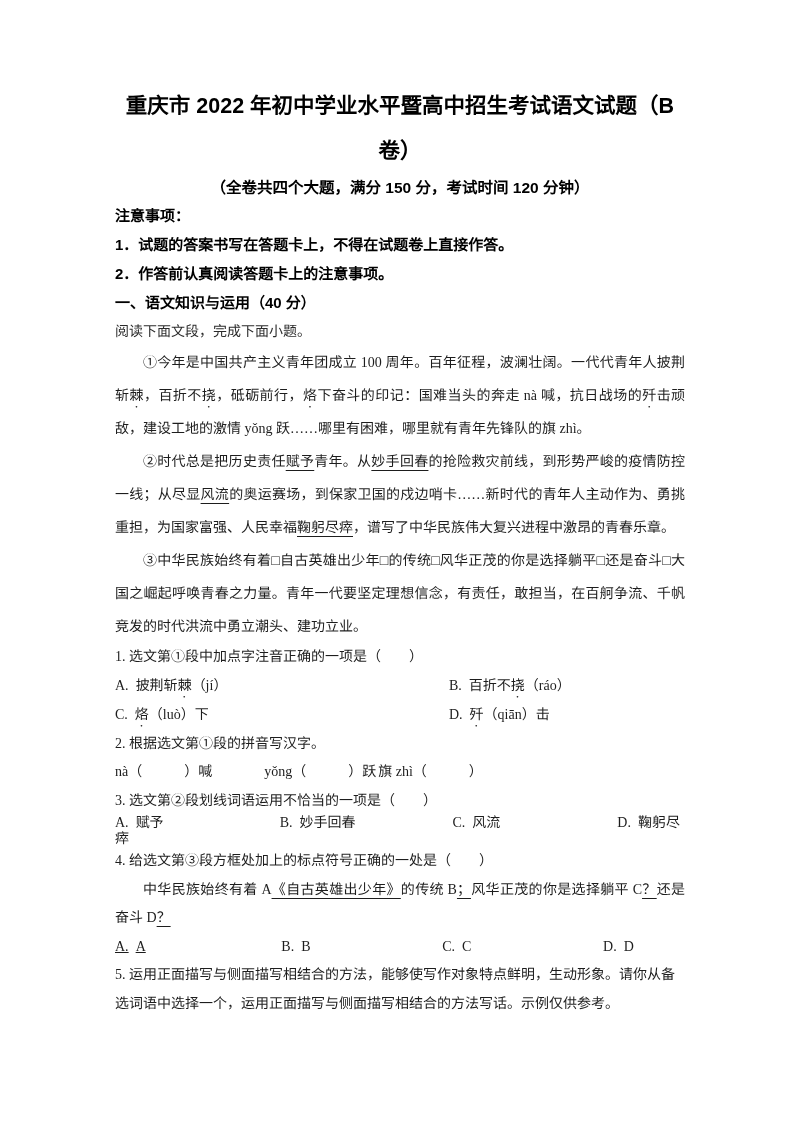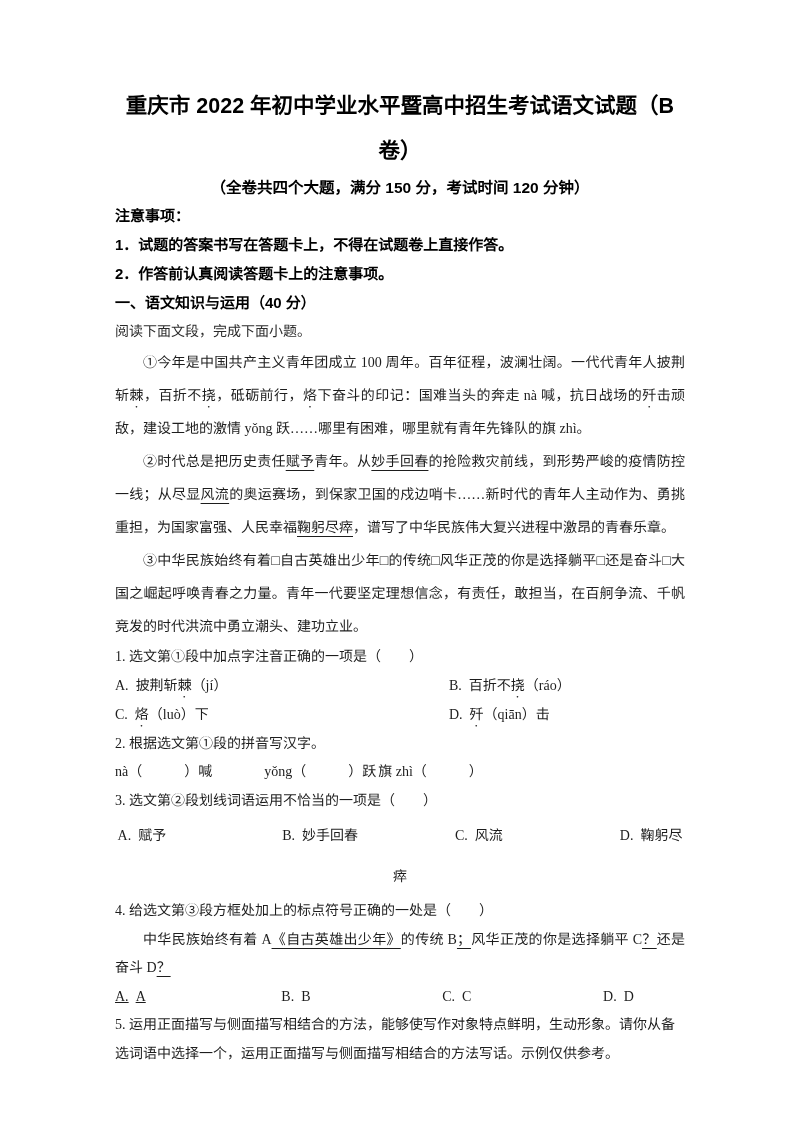--- a/index.html
+++ b/index.html
@@ -26,21 +26,21 @@
   }
   .q { font-size:14px; line-height:28.5px; }
   .sentence { font-size:14px; line-height:28.5px; text-indent:2em; text-align:justify; }
   .opts-row { display:flex; font-size:14px; line-height:28.5px;gap:8px; }
   .cols2 .opt:nth-child(1) { width:58%; }
   .cols2 .opt:nth-child(2) { width:42%; }
   .cols4 .opt:nth-child(1) { width:29%;text-decoration:underline; }
   .cols4 .opt:nth-child(2) { width:28%; }
   .cols4 .opt:nth-child(3) { width:28%; }
   .cols4 .opt:nth-child(4) { width:15%; }
-  .optline { font-size:14px; line-height:41px; text-align:center; }
+  .optline { font-size:14px; line-height:16px; text-align:left; }
   .optline .gap { display:inline-block; height:1px; vertical-align:baseline; }
   .gap-1 { width:116px; }
   .gap-2 { width:97px; }
   .gap-3 { width:117px; }
   .optlabel { margin-right:7px; }
   .blanks { font-size:14px; line-height:28.5px; }
   .blank-1 { margin-right:52px; }
   .blank-2 { margin-right:2px; }
   .seg-dot {
     -webkit-text-emphasis:filled dot; -webkit-text-emphasis-position:under left;

